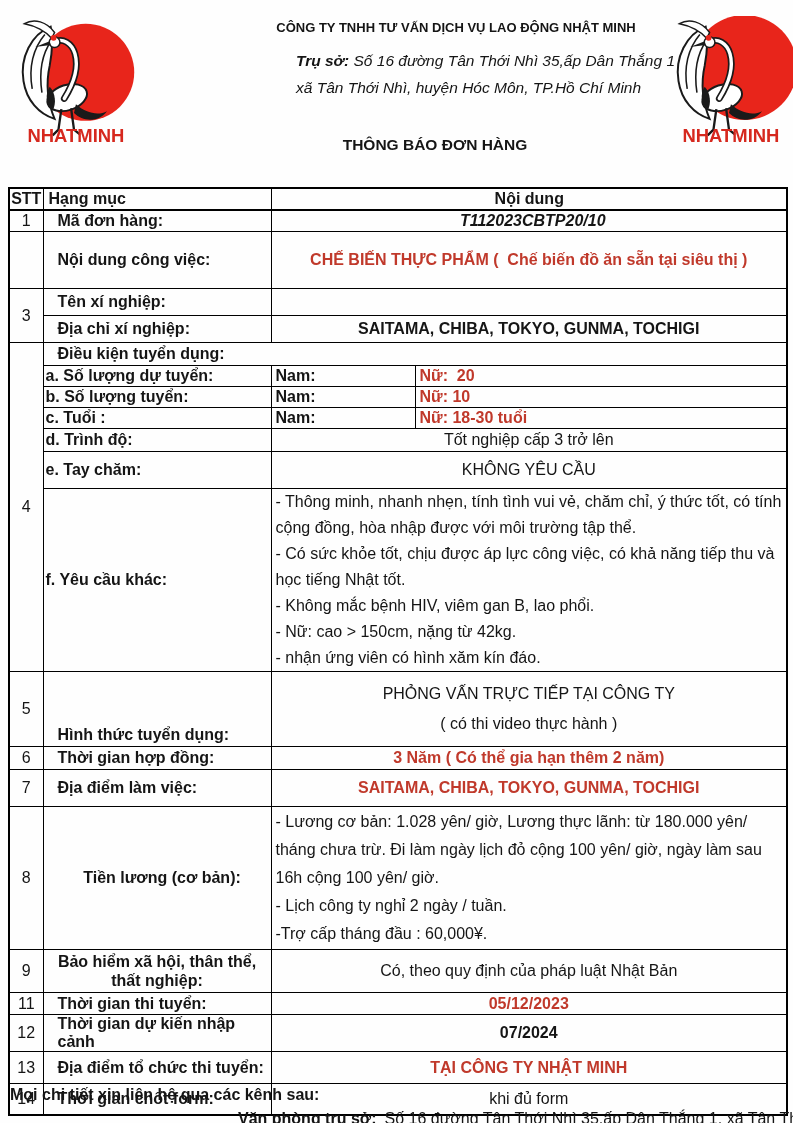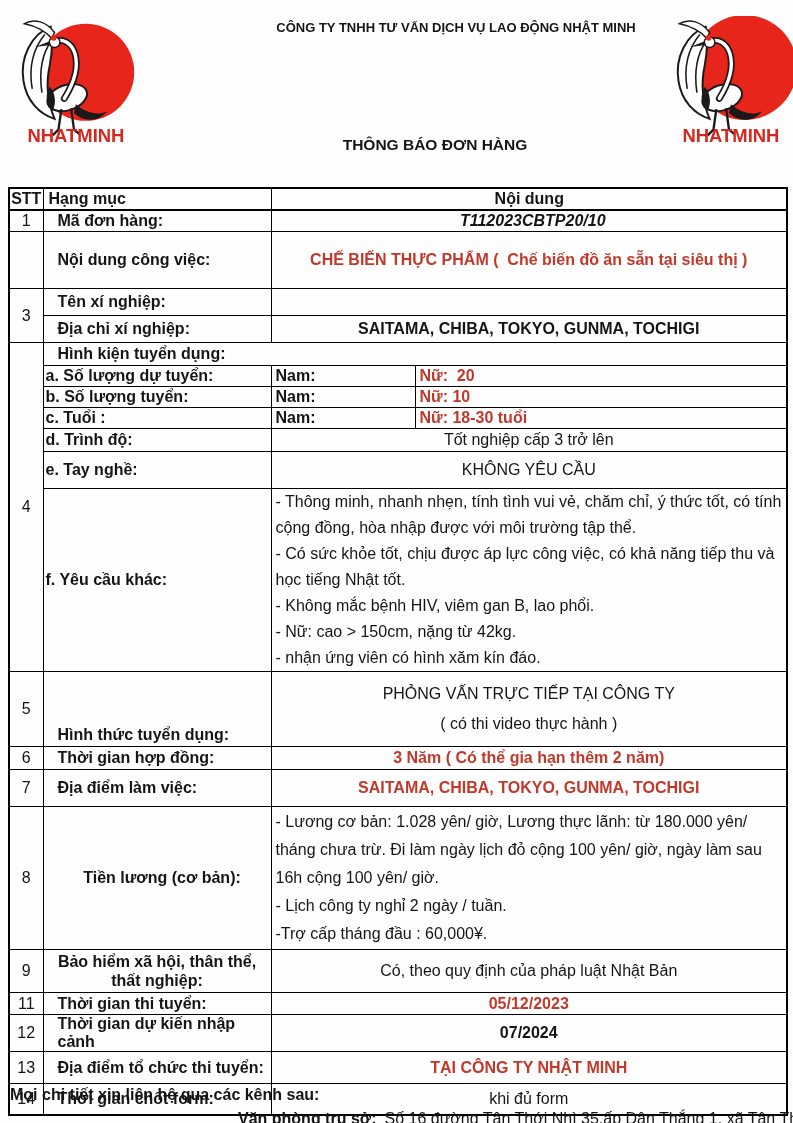--- a/index.html
+++ b/index.html
@@ -88,20 +88,24 @@
     <circle cx="50" cy="26" r="5.5" fill="#fff" stroke="#1a1a1a" stroke-width="1.5"></circle>
     <circle cx="49" cy="21.5" r="3" fill="#e8251b"></circle>
     <path d="M45,25 L30,31 L46,29 Z" fill="#1a1a1a"></path>
     <path d="M57,95 L54,116 M54,116 l-6,6 M67,94 L70,116 M70,116 l6,5" stroke="#1a1a1a" stroke-width="2.4" fill="none"></path>
     <text x="72" y="129" text-anchor="middle" font-size="19" font-weight="bold" fill="#d6281e">NHATMINH</text>
   </svg>
 </div>
 
 <div class="hdr-center">
   <div class="company">CÔNG TY TNHH TƯ VẤN DỊCH VỤ LAO ĐỘNG NHẬT MINH</div>
+  <div class="addr">
+    <div><b>Trụ sở:</b><span> Số 16 đường Tân Thới Nhì 35,ấp Dân Thắng 1</span></div>
+    <div>xã Tân Thới Nhì, huyện Hóc Môn, TP.Hồ Chí Minh</div>
+  </div>
 </div>
 
 <div class="doc-title">THÔNG BÁO ĐƠN HÀNG</div>
 
 <div class="tbl-wrap">
 <table>
   <colgroup>
         <col style="width:34px">
         <col style="width:228px">
         <col style="width:144px">
@@ -134,21 +138,21 @@
     <td class="lbl">Tên xí nghiệp:</td>
     <td colspan="2" class="c"></td>
   </tr>
   <tr class="rh26">
     <td class="lbl">Địa chỉ xí nghiệp:</td>
     <td colspan="2" class="c b">SAITAMA, CHIBA, TOKYO, GUNMA, TOCHIGI</td>
   </tr>
 
   <tr class="rh22">
     <td class="cstt" rowspan="7">4</td>
-    <td colspan="3" class="lbl">Hình kiện tuyển dụng:</td>
+    <td colspan="3" class="lbl">Điều kiện tuyển dụng:</td>
   </tr>
   <tr class="rh20">
     <td class="lbl sub">a. Số lượng dự tuyển:</td>
     <td class="b">Nam:</td>
     <td class="red pre">Nữ:  20</td>
   </tr>
   <tr class="rh20">
     <td class="lbl sub">b. Số lượng tuyển:</td>
     <td class="b">Nam:</td>
     <td class="red pre">Nữ: 10</td>
@@ -156,21 +160,21 @@
   <tr class="rh20">
     <td class="lbl sub">c. Tuổi :</td>
     <td class="b">Nam:</td>
     <td class="red pre">Nữ: 18-30 tuổi</td>
   </tr>
   <tr class="rh22">
     <td class="lbl sub">d. Trình độ:</td>
     <td colspan="2" class="c">Tốt nghiệp cấp 3 trở lên</td>
   </tr>
   <tr class="rh36">
-    <td class="lbl sub">e. Tay nghề:</td>
+    <td class="lbl sub">e. Tay chăm:</td>
     <td colspan="2" class="c">KHÔNG YÊU CẦU</td>
   </tr>
   <tr class="rh180">
     <td class="lbl sub">f. Yêu cầu khác:</td>
     <td colspan="2" class="bullets">
       <div> - Thông minh, nhanh nhẹn, tính tình vui vẻ, chăm chỉ, ý thức tốt, có tính cộng đồng, hòa nhập được với môi trường tập thể.</div>
       <div>- Có sức khỏe tốt, chịu được áp lực công việc, có khả năng tiếp thu và học tiếng Nhật tốt.</div>
       <div>- Không mắc bệnh HIV, viêm gan B, lao phổi.</div>
       <div>- Nữ: cao &gt; 150cm, nặng từ 42kg.</div>
       <div>- nhận ứng viên có hình xăm kín đáo.</div>

